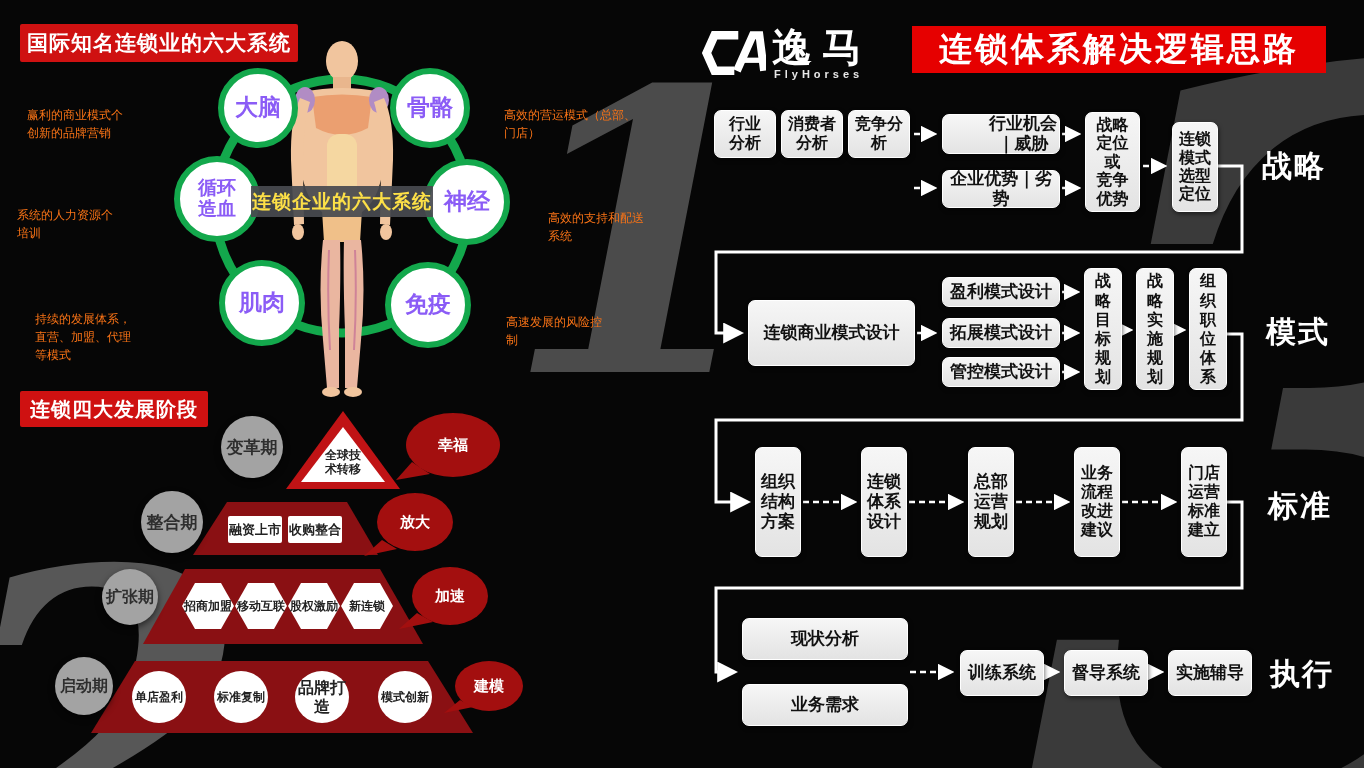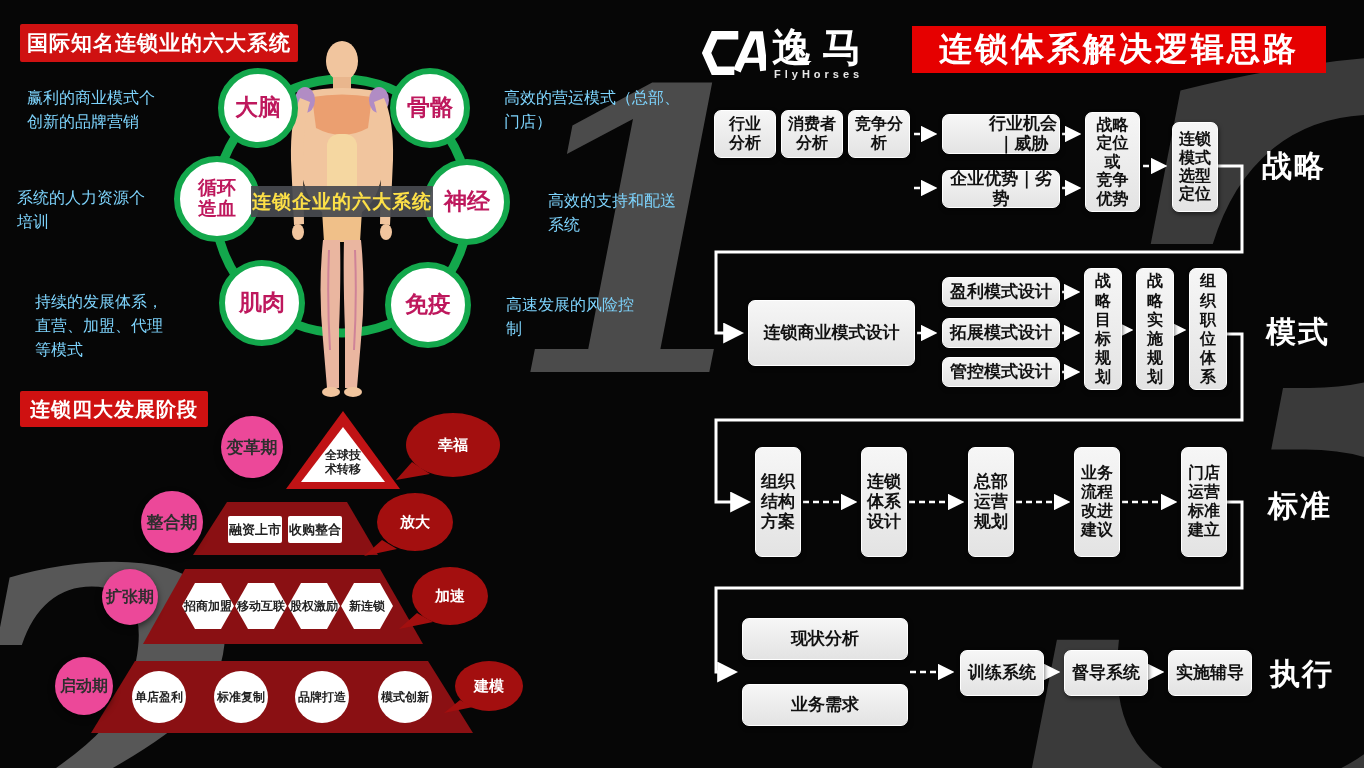--- a/index.html
+++ b/index.html
@@ -25,51 +25,51 @@
 
   .badge {
     position:absolute; z-index:4; background:#cf1111; color:#fff;
     font-weight:bold; display:flex; align-items:center; justify-content:center;
     border-radius:2px; letter-spacing:1px;
   }
   #badge-systems { left:20px; top:24px; width:278px; height:38px; font-size:21px; }
   #badge-stages  { left:20px; top:391px; width:188px; height:36px; font-size:20px; }
 
   .ann {
-    position:absolute; z-index:4; color:#7dd3fc; font-size:16px;
-    line-height:1.5; white-space:pre-line;
+    position:absolute; z-index:4; color:#f97316; font-size:12px;
+    line-height:1.5; white-space:pre-line;margin-top:20px;
   }
   #ann-profit { left:27px;  top:86px;  width:180px; }
   #ann-hr     { left:17px;  top:186px; width:180px; }
   #ann-dev    { left:35px;  top:290px; width:180px; }
   #ann-op     { left:504px; top:86px;  width:192px; }
   #ann-sup    { left:548px; top:189px; width:140px; }
   #ann-risk   { left:506px; top:293px; width:140px; }
 
   .sys {
     position:absolute; z-index:4; box-sizing:border-box;
     background:#fff; border:6px solid #13a84c; border-radius:50%;
     display:flex; align-items:center; justify-content:center; text-align:center;
-    color:#be185d; font-weight:bold; font-size:23px; white-space:pre-line; line-height:1.1;
+    color:#8b5cf6; font-weight:bold; font-size:23px; white-space:pre-line; line-height:1.1;
   }
   #sys-brain  { left:218px; top:68px;  width:80px; height:80px; }
   #sys-bone   { left:390px; top:68px;  width:80px; height:80px; }
   #sys-circ   { left:174px; top:156px; width:86px; height:86px; font-size:19px; }
   #sys-nerve  { left:424px; top:159px; width:86px; height:86px; }
   #sys-muscle { left:219px; top:260px; width:86px; height:86px; }
   #sys-immune { left:385px; top:262px; width:86px; height:86px; }
 
   #center-banner {
     position:absolute; z-index:5; left:251px; top:186px; width:182px; height:31px;
     background:rgba(72,74,80,.93); color:#fde047; font-weight:bold; font-size:19px;
     display:flex; align-items:center; justify-content:center; letter-spacing:1px;
   }
 
   .stagec {
-    position:absolute; z-index:4; background:#ec4899; border-radius:50%;
+    position:absolute; z-index:4; background:#a3a3a3; border-radius:50%;
     display:flex; align-items:center; justify-content:center;
     color:#2e2e2e; font-weight:bold; font-size:17px;
     box-shadow:0 3px 6px rgba(0,0,0,.55);
   }
   #stage-1 { left:221px; top:416px; width:62px; height:62px; }
   #stage-2 { left:141px; top:491px; width:62px; height:62px; }
   #stage-3 { left:102px; top:569px; width:56px; height:56px; font-size:16px; }
   #stage-4 { left:55px;  top:657px; width:58px; height:58px; font-size:16px; }
 
   .ptext {
@@ -78,21 +78,21 @@
   }
   #pt-top { left:311px; top:444px; width:64px; height:36px; font-size:12px; }
   #pt-r2a { left:228px; top:516px; width:54px; height:27px; font-size:13px; }
   #pt-r2b { left:288px; top:516px; width:54px; height:27px; font-size:13px; }
   #pt-r3a { left:182px; top:586px; width:52px; height:40px; font-size:12px; }
   #pt-r3b { left:235px; top:586px; width:52px; height:40px; font-size:12px; }
   #pt-r3c { left:288px; top:586px; width:52px; height:40px; font-size:12px; }
   #pt-r3d { left:341px; top:586px; width:52px; height:40px; font-size:12px; }
   #pt-r4a { left:131px; top:682px; width:56px; height:30px; font-size:12px; }
   #pt-r4b { left:213px; top:682px; width:56px; height:30px; font-size:12px; }
-  #pt-r4c { left:294px; top:682px; width:56px; height:30px; font-size:12px; }
+  #pt-r4c { left:294px; top:682px; width:56px; height:30px; font-size:16px; }
   #pt-r4d { left:377px; top:682px; width:56px; height:30px; font-size:12px; }
 
   .btext {
     position:absolute; z-index:4; display:flex; align-items:center; justify-content:center;
     color:#fff; font-weight:bold; font-size:15px;
   }
   #bt-1 { left:423px; top:431px; width:60px; height:28px; }
   #bt-2 { left:385px; top:508px; width:60px; height:28px; }
   #bt-3 { left:420px; top:582px; width:60px; height:28px; }
   #bt-4 { left:459px; top:672px; width:60px; height:28px; }

